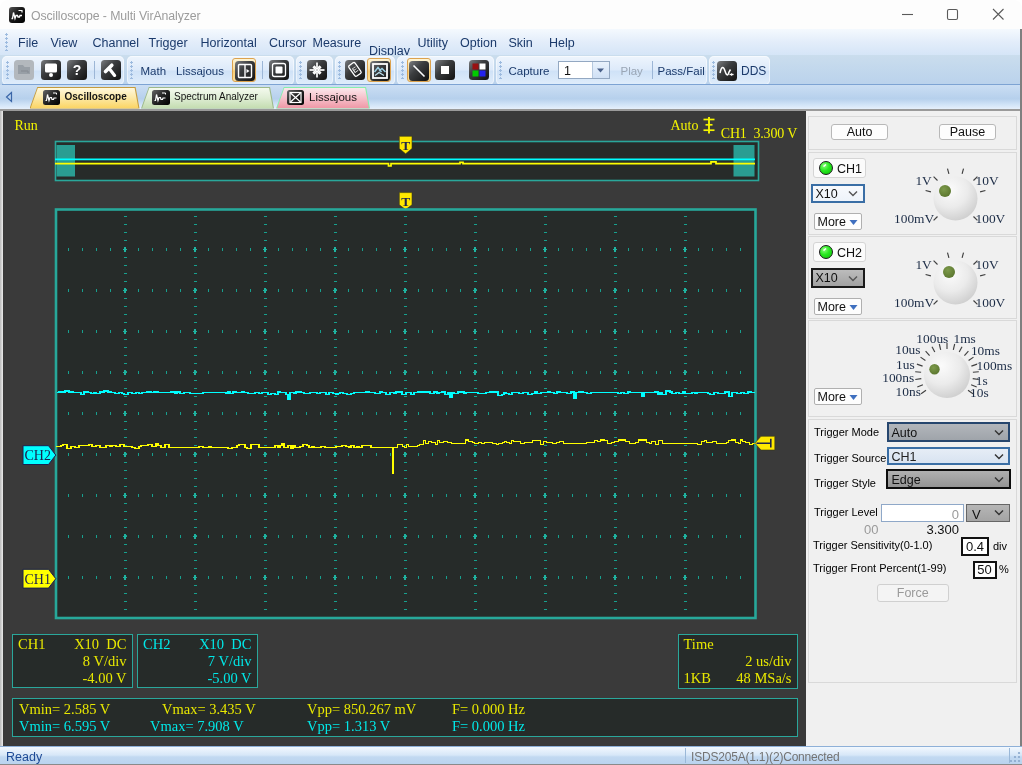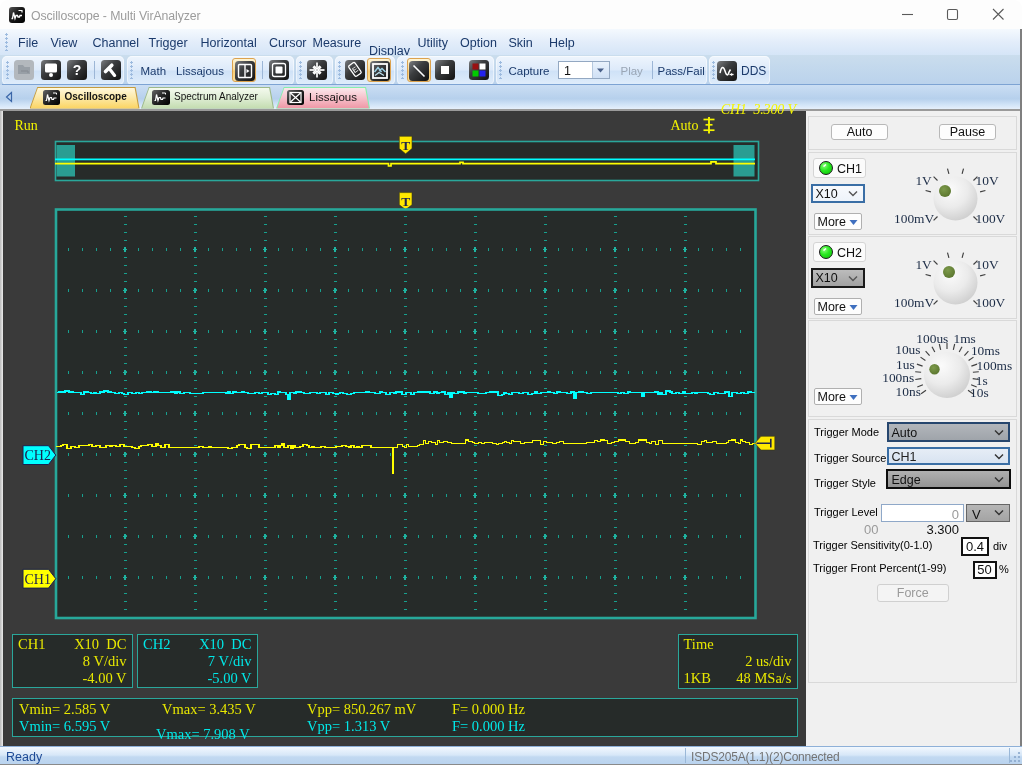--- a/index.html
+++ b/index.html
@@ -219,21 +219,21 @@
 <svg class="abs" style="left:703px;top:116px;" width="14" height="19" viewBox="0 0 14 19">
 <g stroke="#f4f400" stroke-width="1.9">
       <line x1="6" y1="1" x2="6" y2="17.5"></line>
     </g>
 <g stroke="#f4f400" stroke-width="1.7">
       <line x1="0.5" y1="3.5" x2="11.5" y2="3.5"></line>
       <line x1="2.5" y1="8.8" x2="9.5" y2="8.8"></line>
       <line x1="0.5" y1="14.2" x2="11.5" y2="14.2"></line>
     </g>
   </svg>
-<div class="scopetext" style="left:720.7px;top:102px;letter-spacing:-0.15px;font-style:italic;">CH1&nbsp; 3.300 V</div>
+<div class="scopetext" style="left:720.7px;top:126px;letter-spacing:-0.15px;">CH1&nbsp; 3.300 V</div>
 <svg class="abs" style="left:3px;top:110px;" width="803" height="636" viewBox="3 110 803 636">
 
 <rect x="55.5" y="141.5" width="703" height="39" fill="#272b29" stroke="#2aa79b" stroke-width="1.6"></rect>
 <rect x="56.5" y="145" width="18.5" height="31.5" fill="#2a9d92"></rect>
 <rect x="733.5" y="145" width="21" height="31.5" fill="#2a9d92"></rect>
 <path d="M55 159.4H755" stroke="#00ffff" stroke-width="1.7" fill="none"></path>
 <path d="M55 163.6H388.5V166H391V163.6H460V162.3H463V163.6H711V161.9H716V163.6H755" stroke="#ffff00" stroke-width="1.7" fill="none"></path>
 
 <path d="M399.3 136.3H412V148.5L405.6 153.8L399.3 148.5Z" fill="#ffe800" stroke="#3a3a10" stroke-width="0.6"></path>
 <text x="405.7" y="149.7" font-family="Liberation Serif" font-size="13.5" font-weight="bold" fill="#20254c" text-anchor="middle">T</text>
@@ -1349,21 +1349,21 @@
   </div>
 <div class="box" style="left:12px;top:698px;width:785.5px;height:38.5px;padding-top:1.5px;">
 <div style="position:relative;height:17px;">
 <span style="position:absolute;left:6px;">Vmin= 2.585 V</span>
 <span style="position:absolute;left:149px;">Vmax= 3.435 V</span>
 <span style="position:absolute;left:294px;">Vpp= 850.267 mV</span>
 <span style="position:absolute;left:439px;">F= 0.000 Hz</span>
     </div>
 <div style="position:relative;height:17px;color:#00e8e8;">
 <span style="position:absolute;left:6px;">Vmin= 6.595 V</span>
-<span style="position:absolute;left:143px;margin-top:8px;">Vmax= 7.908 V</span>
+<span style="position:absolute;left:137px;">Vmax= 7.908 V</span>
 <span style="position:absolute;left:294px;">Vpp= 1.313 V</span>
 <span style="position:absolute;left:439px;">F= 0.000 Hz</span>
     </div>
   </div>
 <div class="abs" style="left:806px;top:110.5px;width:216px;height:635.5px;background:#f0f0f0;"></div>
 <div class="abs" style="left:1019.5px;top:29px;width:2.5px;height:717px;background:#7f7f7f;"></div>
 <div class="sect" style="top:115.5px;height:34.5px;"></div>
 <div class="sect" style="top:151.5px;height:83.0px;"></div>
 <div class="sect" style="top:236px;height:82.5px;"></div>
 <div class="sect" style="top:320px;height:97px;"></div>

